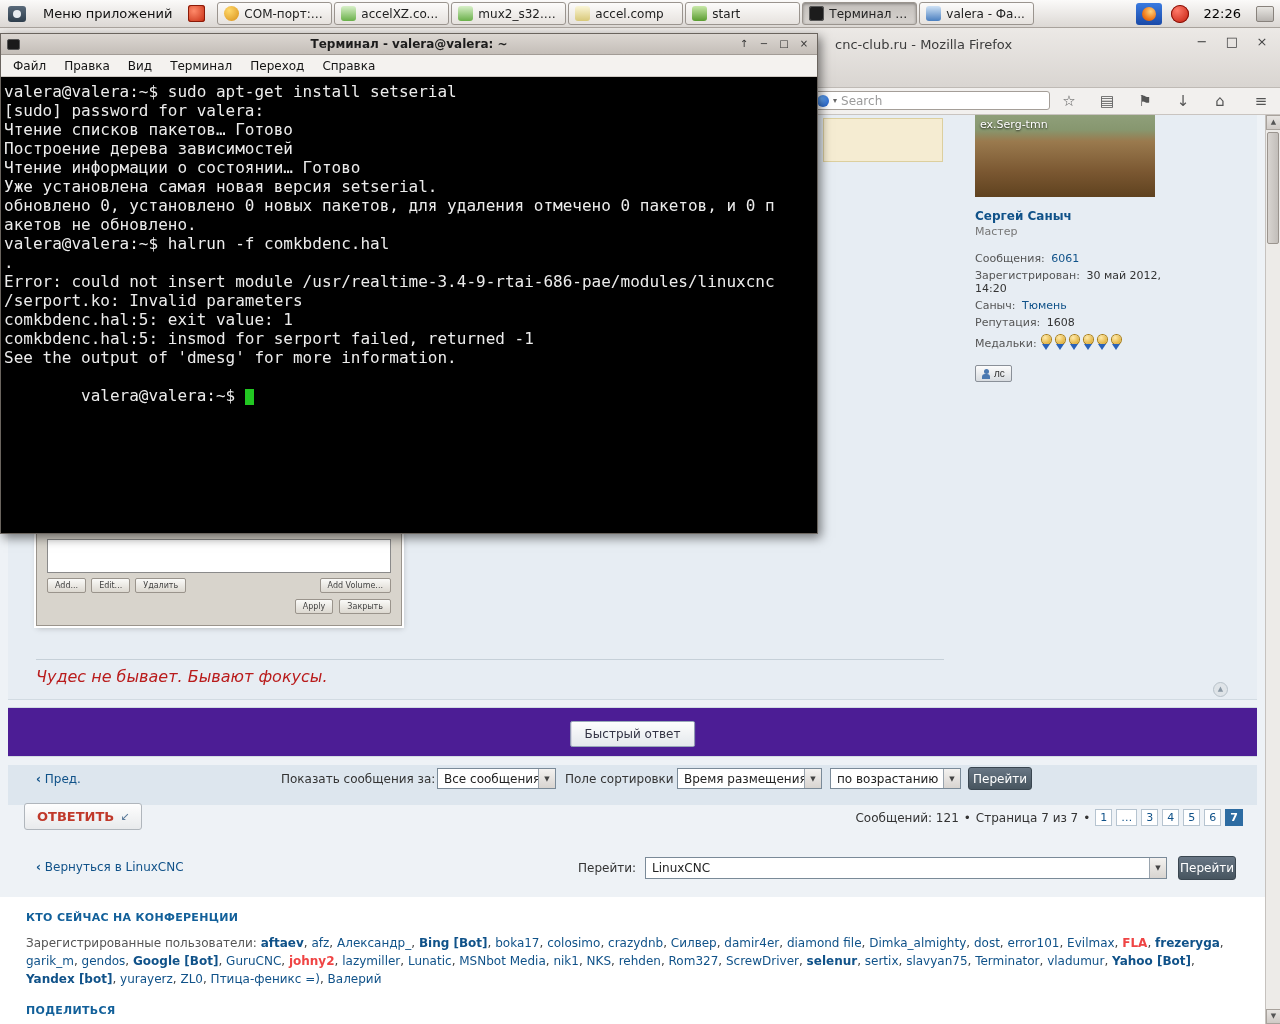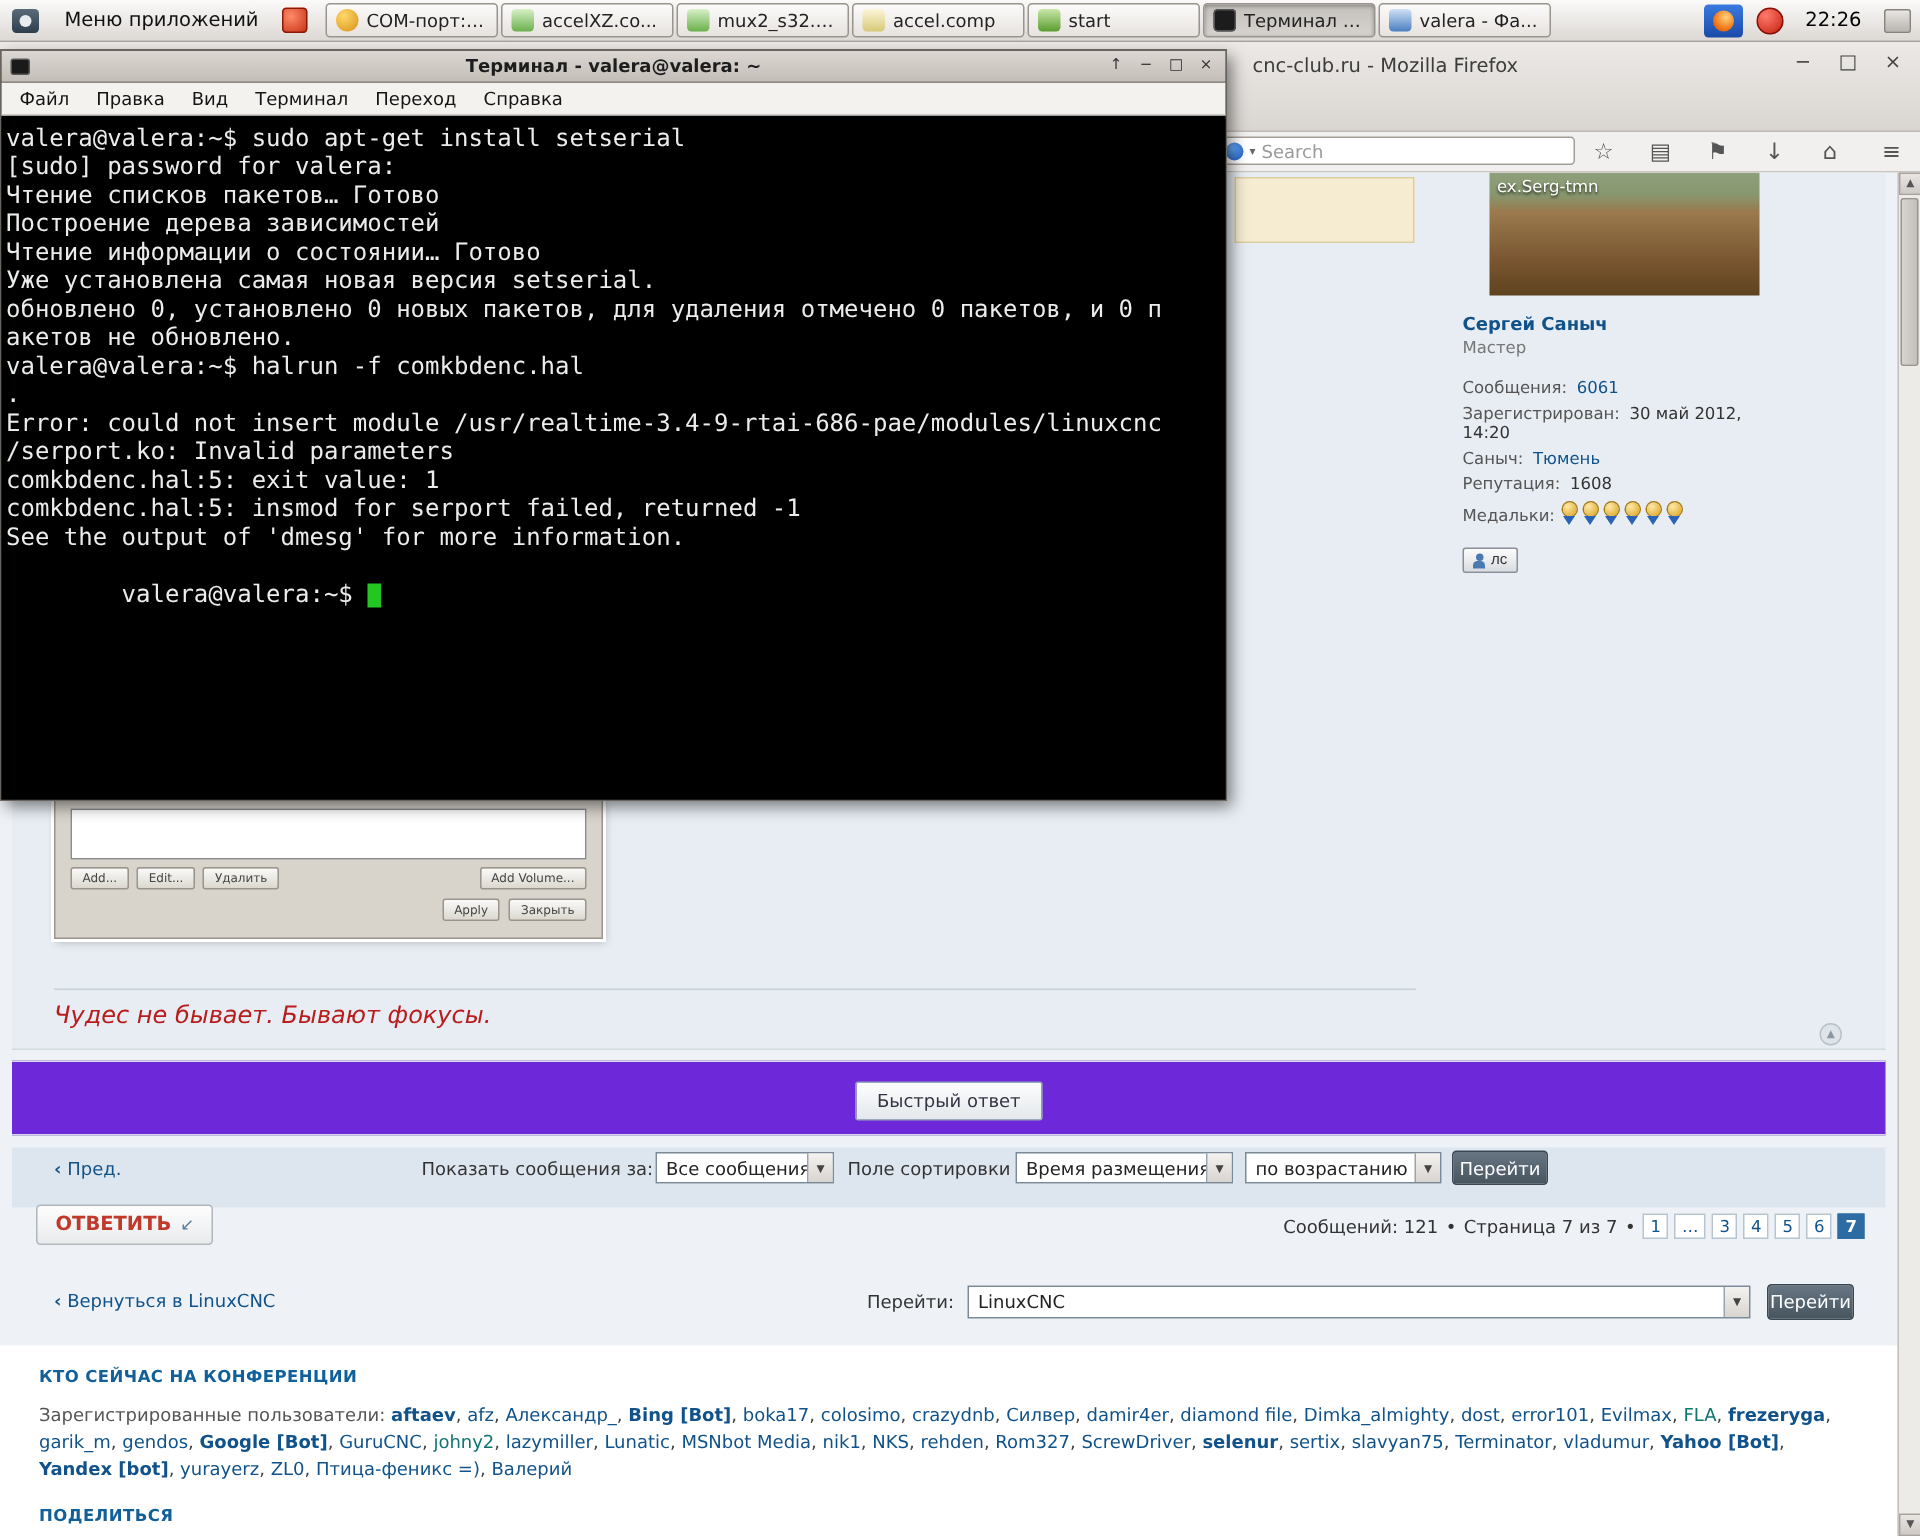--- a/index.html
+++ b/index.html
@@ -61,21 +61,21 @@
   .sb-thumb { position:absolute; left:1px; top:17px; width:12px; height:112px;
               background:linear-gradient(90deg,#d8d4d0,#c2beba); border:1px solid #9a948e; border-radius:2px; }
 
   
   .ff-content { position:absolute; top:87px; left:0; right:15px; bottom:0; background:#eef2f6; overflow:hidden; }
   .post-panel { position:absolute; top:0; left:8px; right:8px; height:585px; background:#e7edf3; border-bottom:1px solid #d2dbe2; }
   .quote-frag { position:absolute; left:815px; top:3px; width:120px; height:44px; background:#f5ecd2; border:1px solid #dccf9e; }
 
   .profile { position:absolute; left:967px; top:0; width:210px; font-size:11px; color:#444; }
   .avatar { width:180px; height:82px; position:relative; margin-bottom:12px;
-            background:linear-gradient(180deg,#8f9f7a 0%, #87976f 18%, #9a7a4e 32%, #7a5731 70%, #5f421f 100%);margin-left:18px; }
+            background:linear-gradient(180deg,#8f9f7a 0%, #87976f 18%, #9a7a4e 32%, #7a5731 70%, #5f421f 100%); }
   .avatar-cap { position:absolute; top:3px; left:5px; color:#fff; font-size:11px; text-shadow:0 1px 2px rgba(0,0,0,.8); }
   .uname { display:block; font-size:12px; font-weight:bold; color:#105289; text-decoration:none; }
   .rank { color:#767676; margin:2px 0 14px; }
   .pfield { margin-top:4px; }
   .plabel { color:#555; }
   .pvalue { color:#333; margin-left:3px; }
   .pvalue.link { color:#105289; }
   .medals-row { display:flex; align-items:center; gap:5px; margin-top:6px; }
   .medals { display:inline-flex; gap:3px; }
   .medal { width:11px; height:16px; position:relative; display:inline-block; }
@@ -97,21 +97,21 @@
   .att-btn { font-size:8px; color:#444; background:linear-gradient(#fafaf8,#dcd8d0); border:1px solid #9a948c;
              border-radius:2px; padding:2px 7px; white-space:nowrap; }
   .att-right { margin-left:auto; }
   .att-bottom { display:flex; justify-content:flex-end; gap:6px; padding:6px 10px 0; }
 
   .sig-divider { position:absolute; left:28px; top:544px; width:908px; border-top:1px solid #c6d0d8; }
   .signature { position:absolute; left:28px; top:552px; font-size:16px; font-style:italic; color:#b91c1c; }
   .top-link { position:absolute; left:1205px; top:567px; width:15px; height:15px; border-radius:50%;
               background:#dfe4e8; border:1px solid #b8c2ca; font-size:7px; color:#8a98a4; text-align:center; line-height:13px; }
 
-  .qr-panel { position:absolute; top:592px; left:8px; right:8px; height:50px; background:#6d28d9;
+  .qr-panel { position:absolute; top:592px; left:8px; right:8px; height:50px; background:#4c1d95;
               border-top:1px solid #d2dbe2; border-bottom:1px solid #d2dbe2; }
   .qr-btn { position:absolute; left:50%; top:13px; transform:translateX(-50%); height:26px; padding:0 14px;
             background:linear-gradient(#fdfdfd,#e4e8ec); border:1px solid #98a8b8; border-radius:2px;
             font-family:inherit; font-size:12px; color:#334; }
 
   .display-bar { position:absolute; top:650px; left:8px; right:8px; height:40px; background:#dde6ee; }
   .bar-label { position:absolute; top:7px; font-size:12px; color:#333; white-space:nowrap; }
   .blink { font-size:12px; color:#105289; text-decoration:none; white-space:nowrap; }
   .bk-arrow { font-weight:bold; }
   .prev-link { position:absolute; left:28px; top:7px; }
@@ -143,21 +143,21 @@
   .jump-label { position:absolute; left:570px; top:8px; font-size:12px; color:#333; }
   .jump-select { left:637px; top:4px; width:522px; height:22px; }
   .jump-go { position:absolute; left:1170px; top:3px; width:58px; height:24px; }
 
   .online { position:absolute; top:782px; left:0; right:0; bottom:0; background:#fff; padding:14px 26px 0 26px; }
   .sec-h { font-size:11px; font-weight:bold; color:#12609a; letter-spacing:.3px; }
   .userlist { margin-top:10px; font-size:12px; color:#444; line-height:18px; max-width:1215px; }
   .reg-label { color:#555; }
   .user { color:#105289; text-decoration:none; }
   .user.bold { font-weight:bold; }
-  .user.red { color:#0f766e; font-weight:normal; }
+  .user.red { color:#ef4444; font-weight:bold; }
   .user:not(:last-child)::after { content:", "; color:#444; font-weight:normal; }
   .share-h { margin-top:16px; }
 
   
   .term-window { position:absolute; left:0; top:33px; width:818px; height:501px; background:#000;
                  border:1px solid #6a645e; box-shadow:3px 4px 10px rgba(0,0,0,.5); z-index:40; }
   .term-titlebar { height:21px; background:linear-gradient(#dcd7d2,#c4beb8); border-bottom:1px solid #a29c96;
                    position:relative; display:flex; align-items:center; }
   .term-ico { width:13px; height:11px; background:#1a1a1a; border:1px solid #555; margin:0 6px; border-radius:2px; z-index:1; }
   .term-title { position:absolute; left:0; right:0; text-align:center; font-size:12px; font-weight:bold; color:#1d1d1d; }

